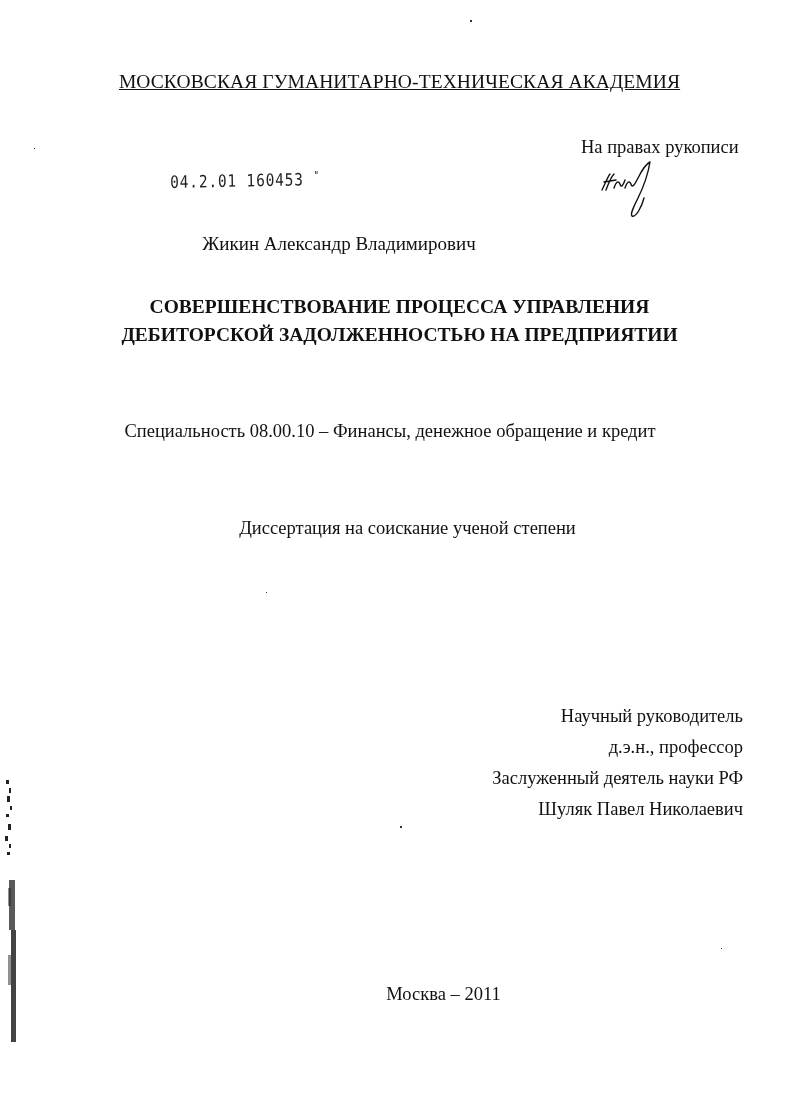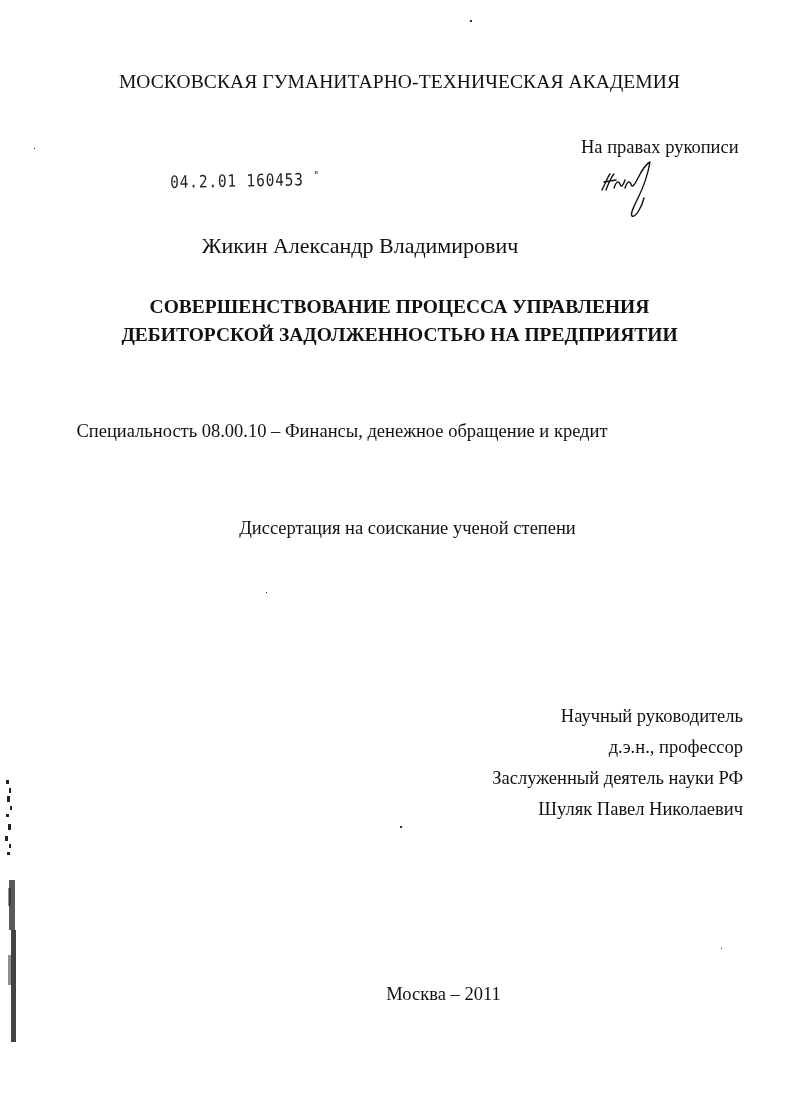--- a/index.html
+++ b/index.html
@@ -1,26 +1,26 @@
 <!DOCTYPE html>
 <html><head>
 <meta charset="utf-8">
 <style>
   html, body { margin: 0; padding: 0; background: #ffffff; }
   body { width: 799px; height: 1093px; position: relative; overflow: hidden;
          font-family: "Liberation Serif", "DejaVu Serif", serif; color: #111; }
   .abs { position: absolute; }
-  .academy { left: 0; width: 799px; top: 71px; text-align: center; font-size: 19.5px; letter-spacing: 0.1px; }
+  .academy { left: 0; width: 799px; top: 71px; text-align: center; font-size: 19.5px; letter-spacing: 0.1px; text-decoration: underline; }
   .rights { left: 581px; top: 137px; font-size: 18.5px; }
   .stamp { left: 170px; top: 172px; font-family: "DejaVu Sans Mono", "Liberation Mono", monospace;
            font-size: 17px; letter-spacing: 1px; color: #222; transform: scaleX(0.85) rotate(-1deg); transform-origin: left top; }
   .signature { left: 598px; top: 160px; width: 80px; height: 60px; }
-  .author { left: 0; width: 678px; top: 233px; text-align: center; font-size: 22px; padding-left: 21px; }
+  .author { left: 0; width: 678px; top: 233px; text-align: center; font-size: 19px; }
   .title { left: 0; width: 799px; top: 293px; text-align: center; font-size: 19.5px; font-weight: bold; line-height: 28px; }
-  .specialty { left: 0; width: 684px; top: 421px; text-align: center; font-size: 18.5px; }
+  .specialty { left: 0; width: 684px; top: 421px; text-align: center; font-size: 18.5px; padding-left: 48px; }
   .degree { left: 0; width: 799px; top: 513px; text-align: center; font-size: 18.5px; line-height: 30px; padding-left: 8px; }
   .supervisor { right: 56px; top: 701px; text-align: right; font-size: 18.5px; line-height: 31px; }
   .city { left: 0; width: 799px; top: 984px; text-align: center; font-size: 18.5px; margin-left: 44px; }
   .speck { background: #333; width: 2px; height: 2px; }
   .scan-edge { left: 3px; top: 780px; width: 14px; height: 265px; }
 </style>
 </head>
 <body>
 
 <div class="abs academy">МОСКОВСКАЯ ГУМАНИТАРНО-ТЕХНИЧЕСКАЯ АКАДЕМИЯ</div>

